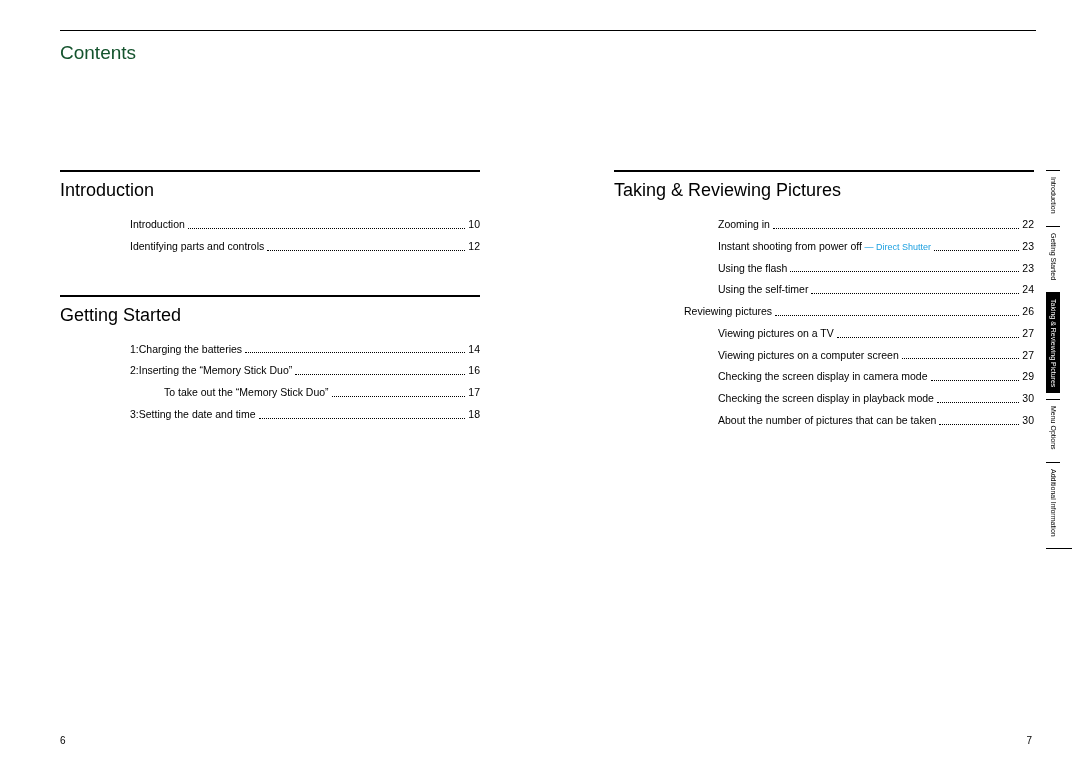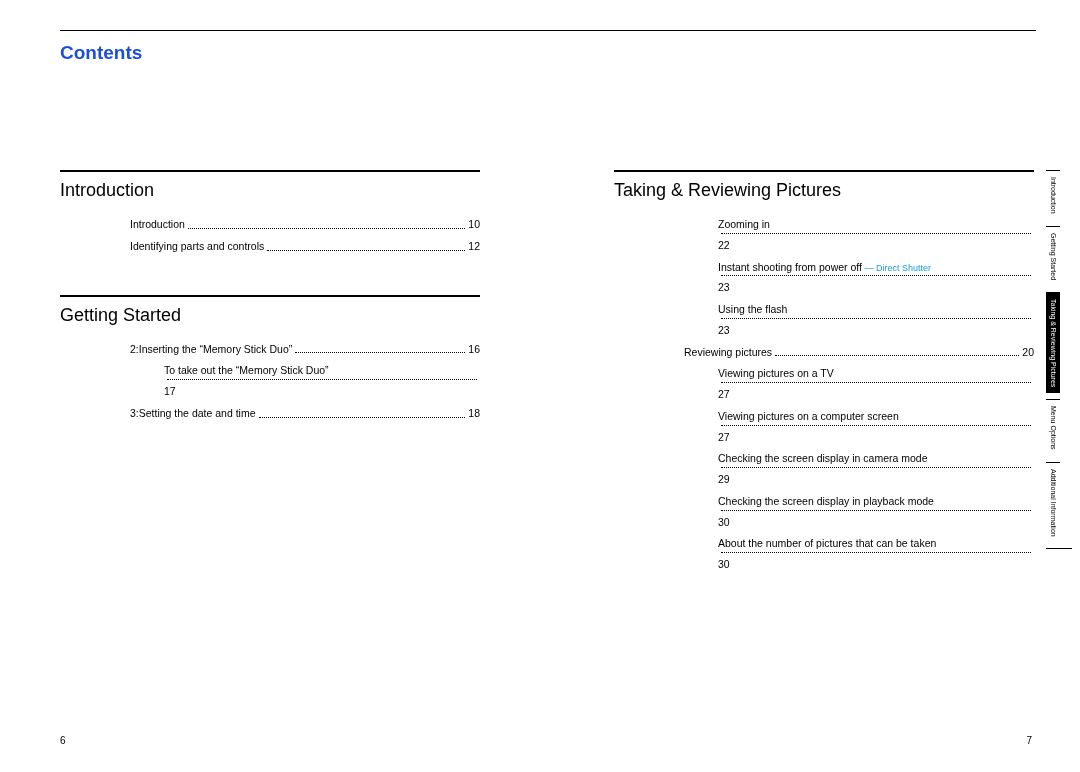--- a/index.html
+++ b/index.html
@@ -10,36 +10,36 @@
     height: 772px;
     position: relative;
     overflow: hidden;
   }
   .top-rule {
     position:absolute; top:30px; left:60px; right:44px; height:0;
     border-top:1px solid #000;
   }
   .contents-title {
     position:absolute; top:42px; left:60px;
-    font-size:19px; color:#1d4ed8; font-weight:700;
+    font-size:19px; color:#14532d; font-weight:400;
   }
   .column { position:absolute; width:420px; }
   .col-left  { left:60px;  top:170px; }
   .col-right { left:614px; top:170px; }
 
   .section-block { margin-bottom:40px; }
   .section-rule  { height:0; border-top:2px solid #000; margin-bottom:8px; width:100%; }
   .section-title { font-size:18px; font-weight:400; color:#000; margin-bottom:16px; }
 
   .toc-row {
     position:relative; font-size:10.5px; color:#000; margin-bottom:6px;
     line-height:1.5; display:flex;
   }
   .toc-row.lvl1 { padding-left:70px; }
-  .toc-row.lvl2 { padding-left:104px;flex-direction:column; }
+  .toc-row.lvl2 { padding-left:104px; }
   .toc-label { white-space:nowrap; }
   .feat { color:#1a9fe0; font-size:9px;margin-top:44px; }
   .dots {
     flex:1 1 auto; border-bottom:1px dotted #000; margin:0 3px 4px 3px;
   }
   .toc-page { white-space:nowrap; }
 
   .pnum { position:absolute; bottom:26px; font-size:10px; color:#000; }
   .pnum.left  { left:60px; }
   .pnum.right { right:48px; }
@@ -73,20 +73,25 @@
       <div class="toc-row lvl1">
         <span class="toc-label">Identifying parts and controls</span>
         <span class="dots"></span>
         <span class="toc-page">12</span>
       </div>
     </div>
     <div class="section-block">
       <div class="section-rule"></div>
       <div class="section-title">Getting Started</div>
       <div class="toc-row lvl1">
+        <span class="toc-label">1:Charging the batteries</span>
+        <span class="dots"></span>
+        <span class="toc-page">14</span>
+      </div>
+      <div class="toc-row lvl1">
         <span class="toc-label">2:Inserting the “Memory Stick Duo”</span>
         <span class="dots"></span>
         <span class="toc-page">16</span>
       </div>
       <div class="toc-row lvl2">
         <span class="toc-label">To take out the “Memory Stick Duo”</span>
         <span class="dots"></span>
         <span class="toc-page">17</span>
       </div>
       <div class="toc-row lvl1">
@@ -108,24 +113,29 @@
       <div class="toc-row lvl2">
         <span class="toc-label">Instant shooting from power off<span class="feat"> — Direct Shutter</span></span>
         <span class="dots"></span>
         <span class="toc-page">23</span>
       </div>
       <div class="toc-row lvl2">
         <span class="toc-label">Using the flash</span>
         <span class="dots"></span>
         <span class="toc-page">23</span>
       </div>
+      <div class="toc-row lvl2">
+        <span class="toc-label">Using the self-timer</span>
+        <span class="dots"></span>
+        <span class="toc-page">24</span>
+      </div>
       <div class="toc-row lvl1">
         <span class="toc-label">Reviewing pictures</span>
         <span class="dots"></span>
-        <span class="toc-page">20</span>
+        <span class="toc-page">26</span>
       </div>
       <div class="toc-row lvl2">
         <span class="toc-label">Viewing pictures on a TV</span>
         <span class="dots"></span>
         <span class="toc-page">27</span>
       </div>
       <div class="toc-row lvl2">
         <span class="toc-label">Viewing pictures on a computer screen</span>
         <span class="dots"></span>
         <span class="toc-page">27</span>

